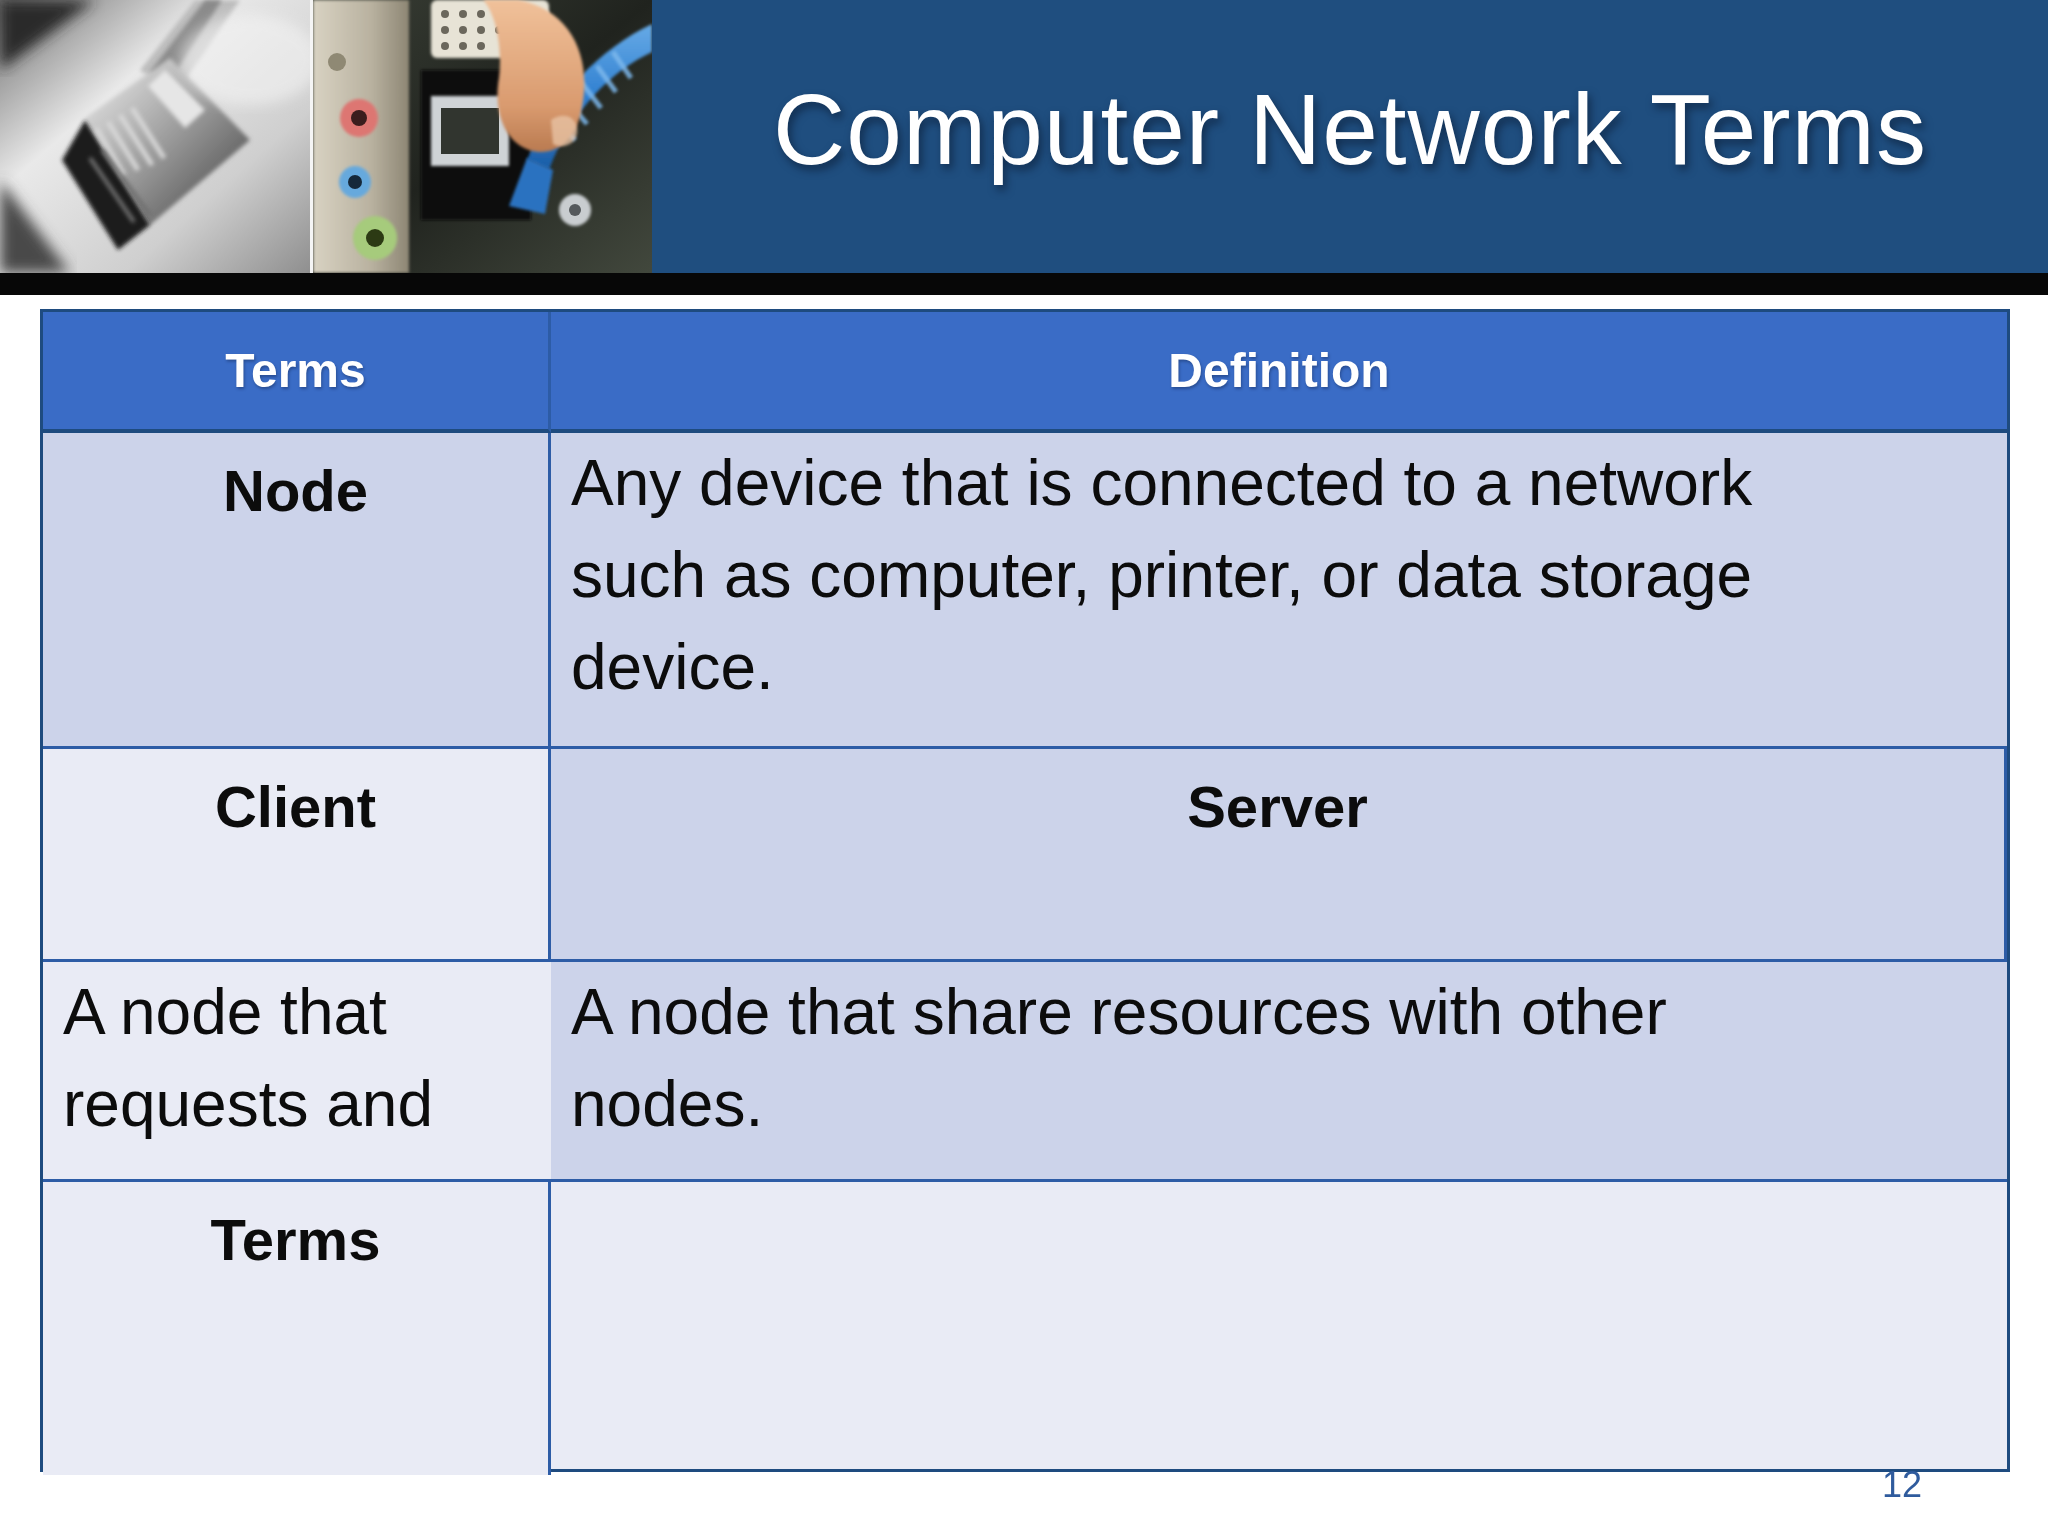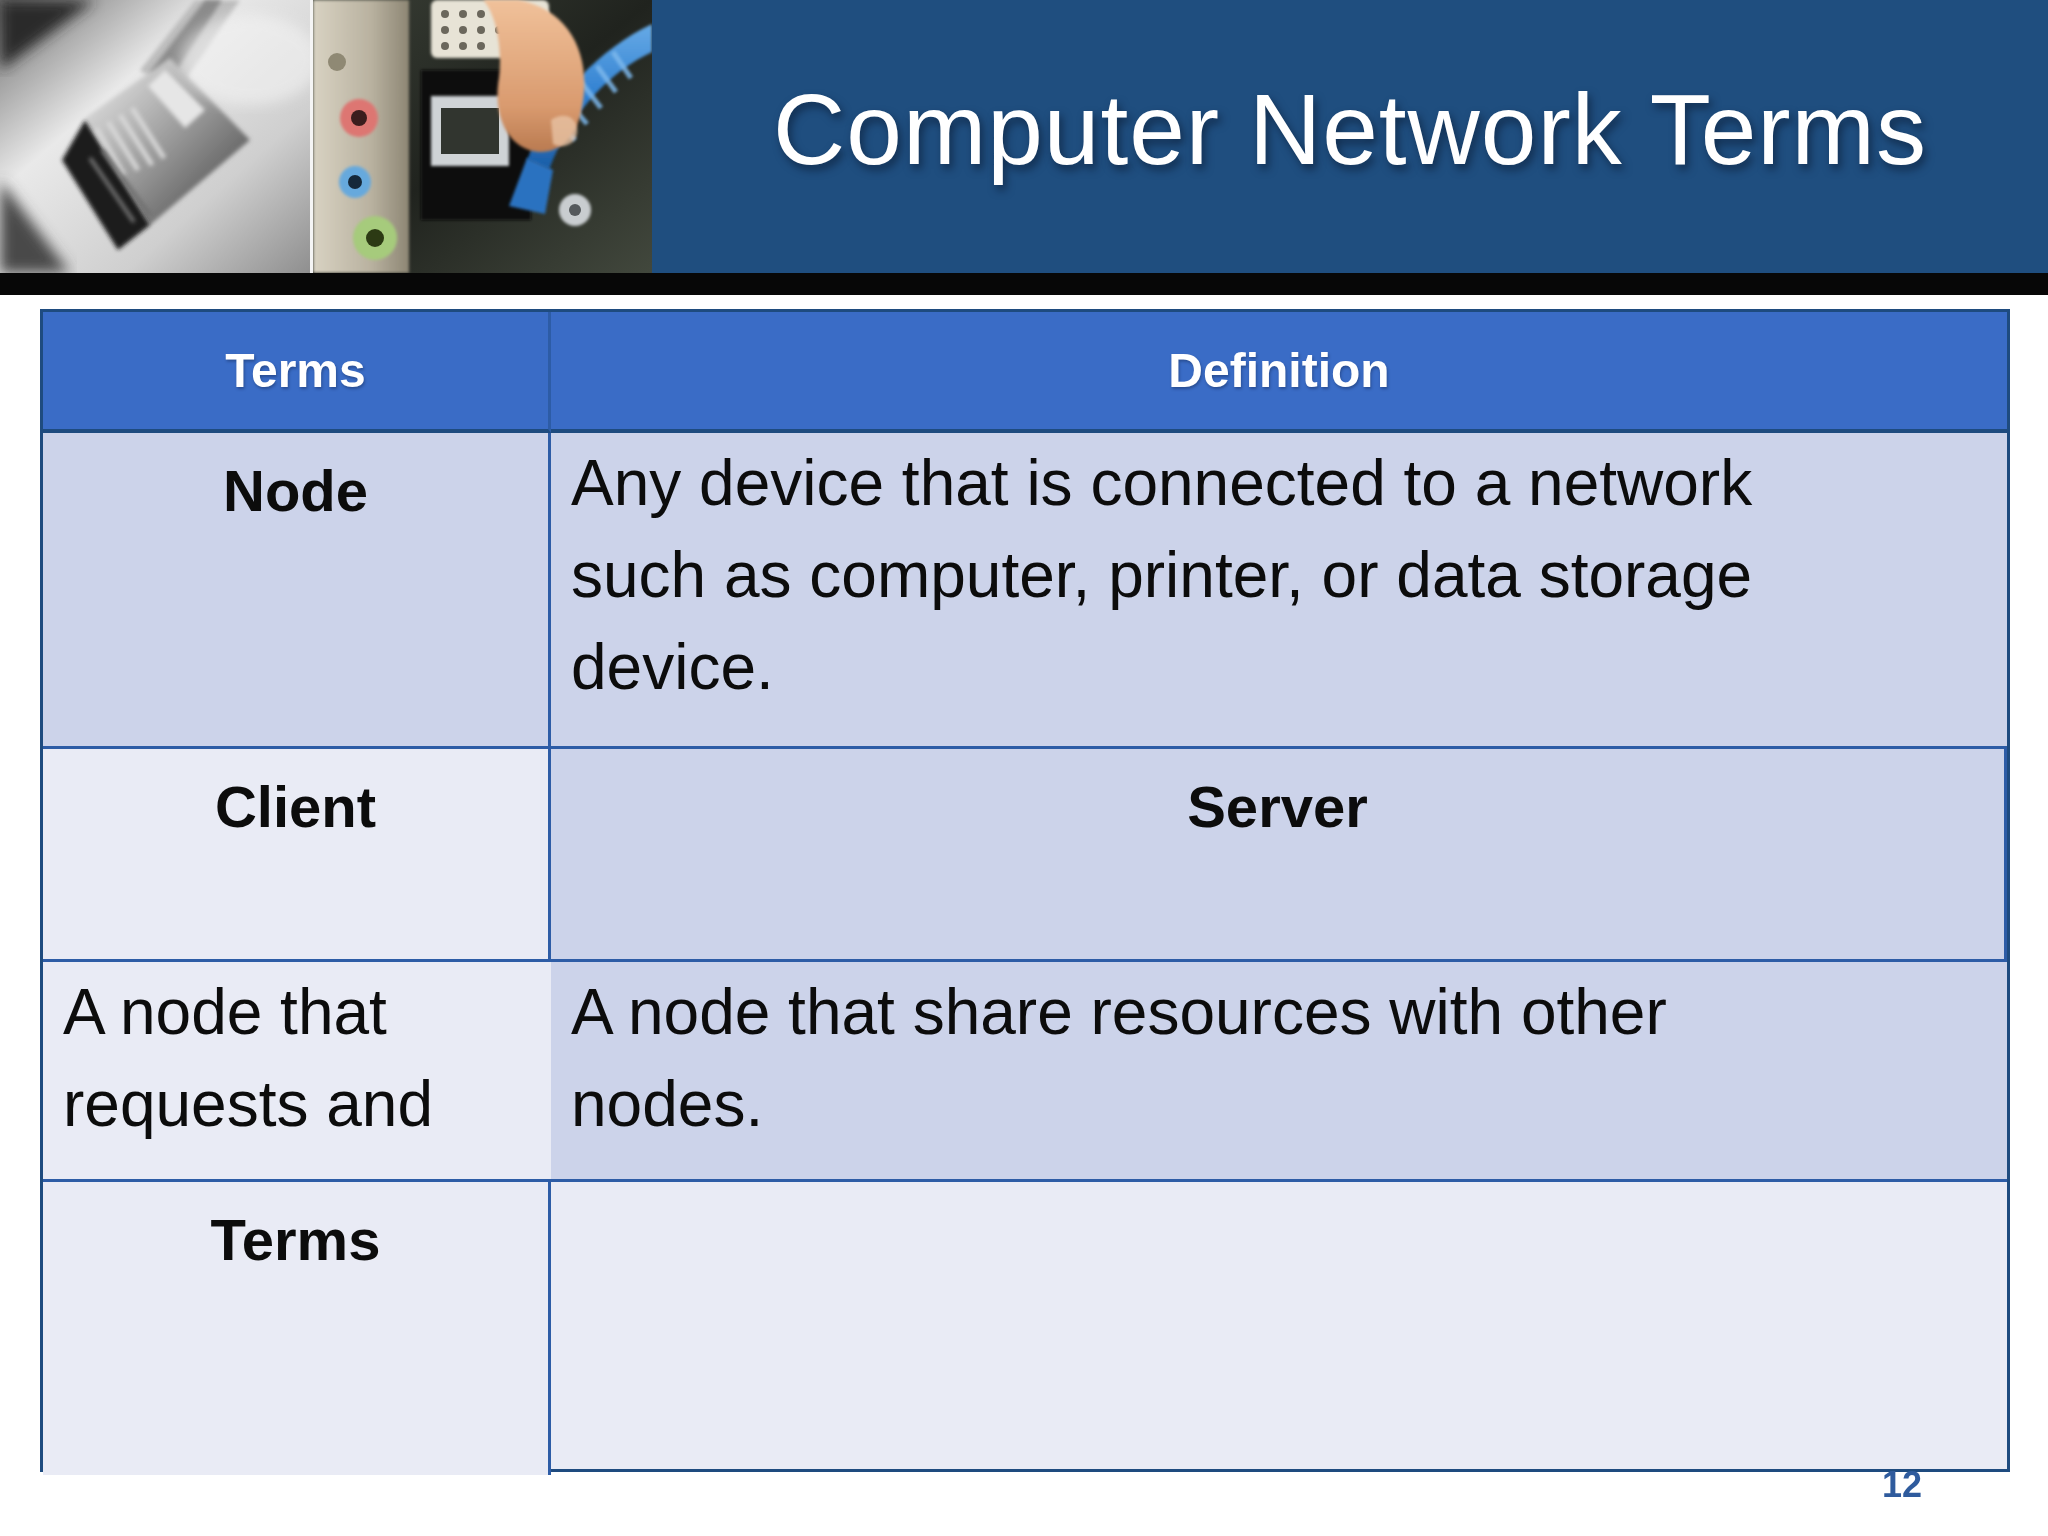--- a/index.html
+++ b/index.html
@@ -65,21 +65,21 @@
     color:var(--text-dark);
   }
   .def-cell{
     padding:4px 24px 0 20px;
     font-size:64px;font-weight:400;line-height:1.44;
     color:var(--text-dark);
     white-space:pre-line;
   }
   .page-number{
     position:absolute;top:1464px;right:126px;
-    color:var(--page-num);font-size:36px;font-weight:700;
+    color:var(--page-num);font-size:36px;font-weight:400;
   }
 </style>
 </head>
 <body>
 
 <div class="slide">
 
   <div class="header-strip">
 
     <div class="photo-gray">

